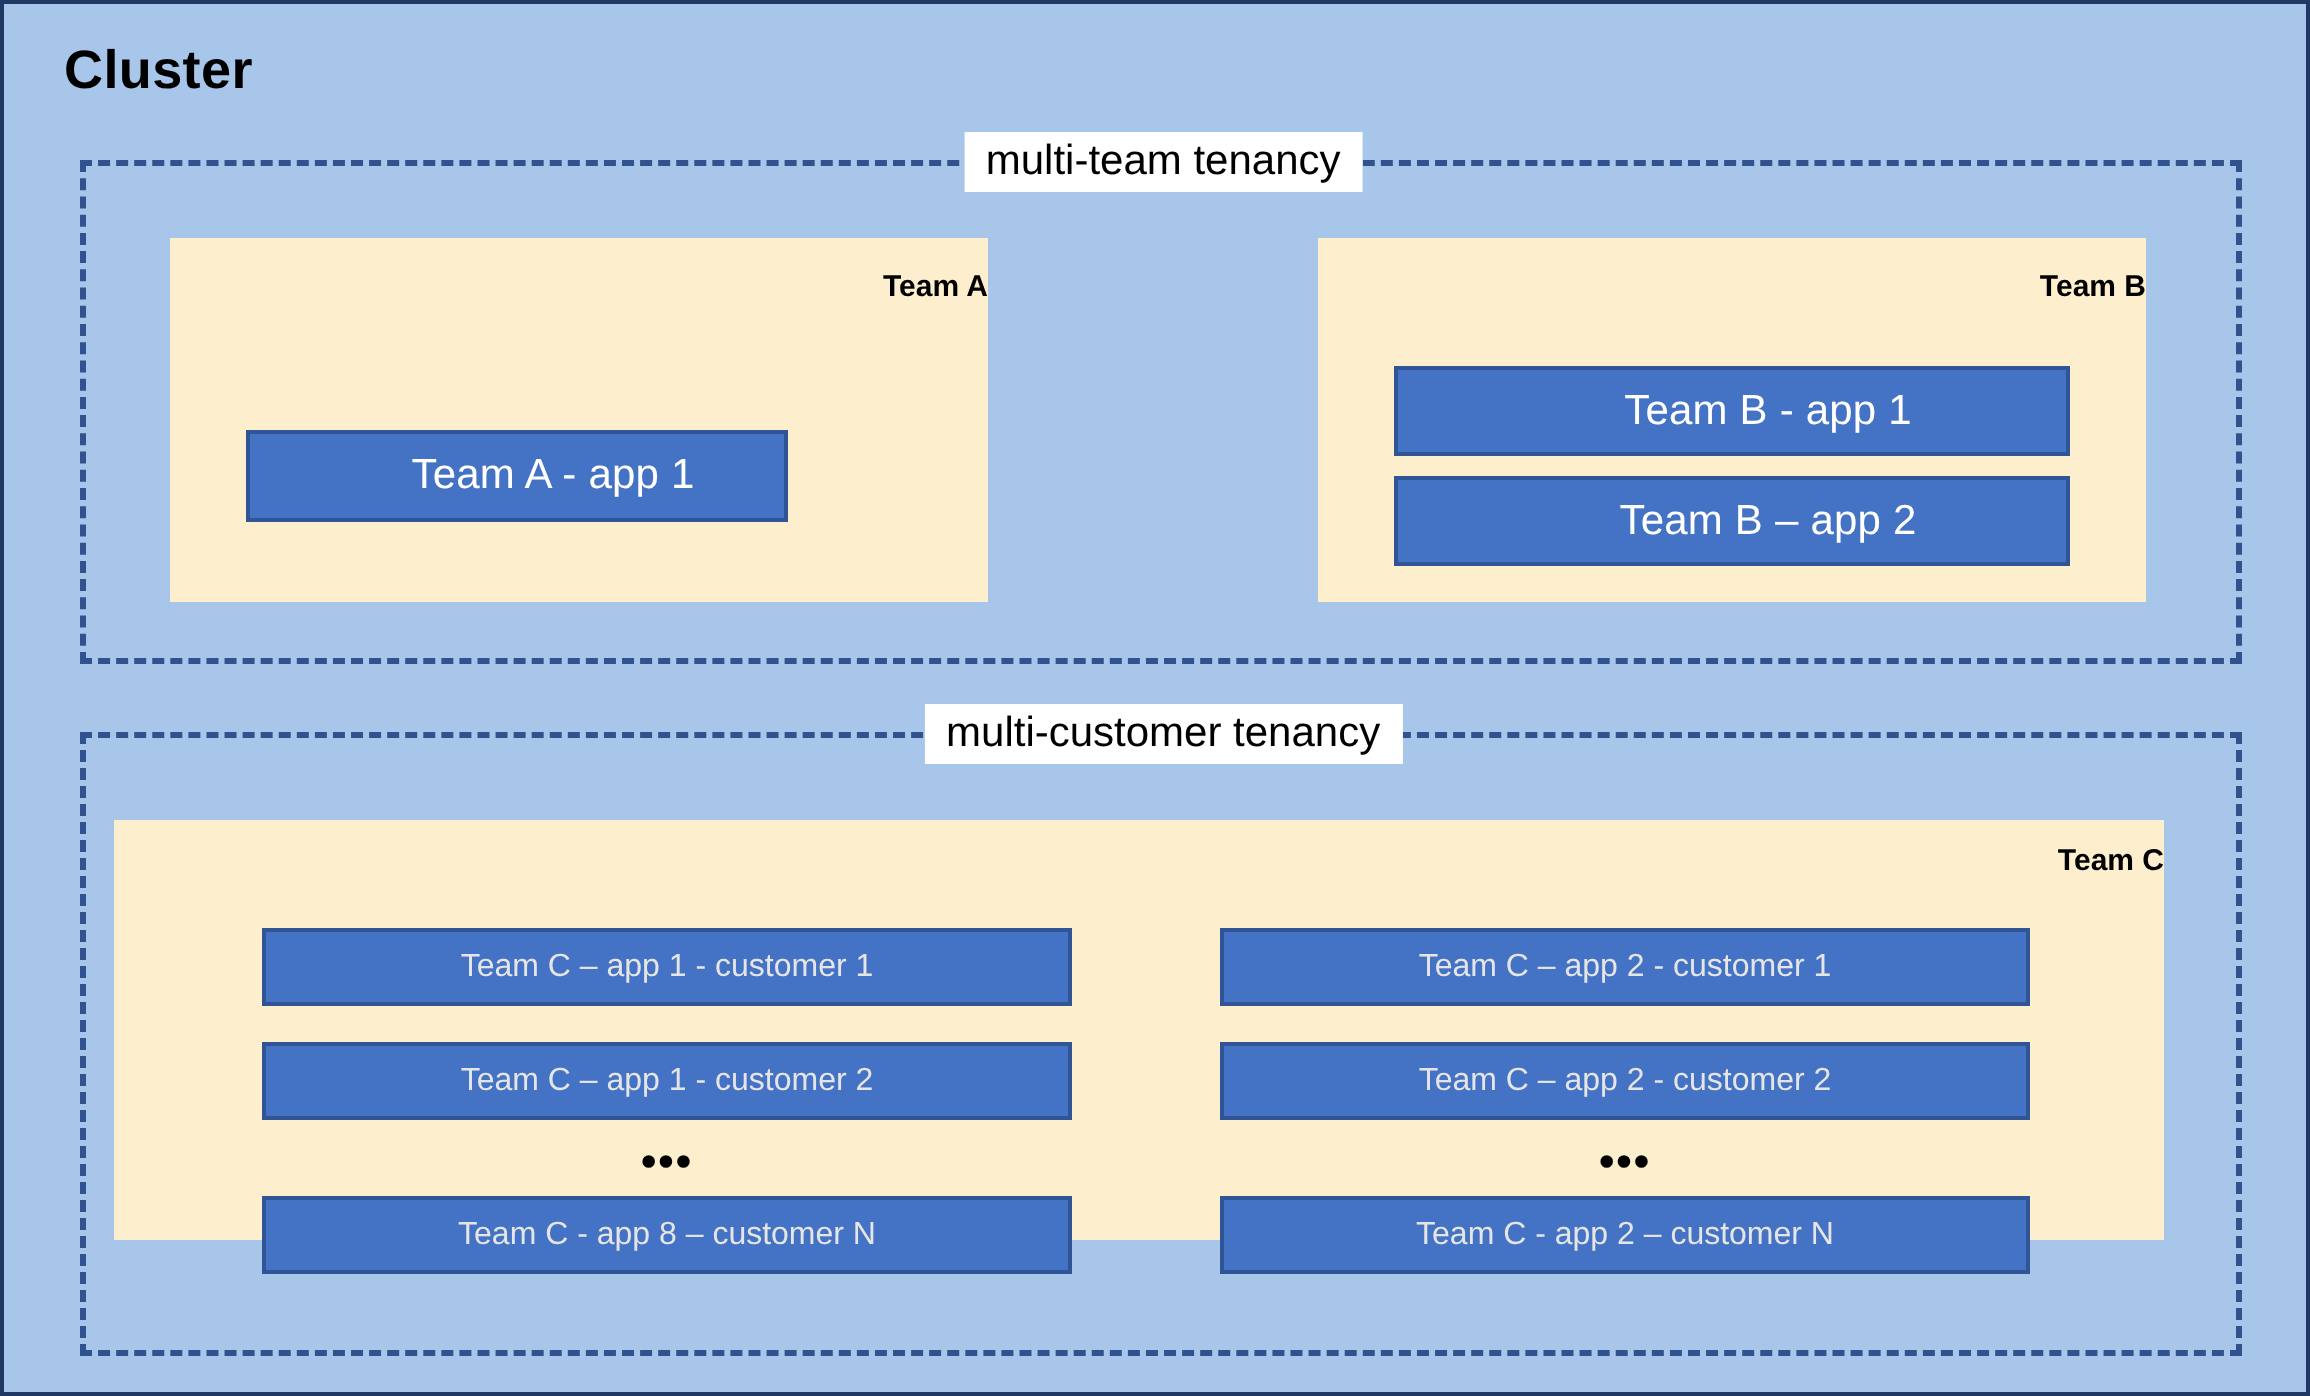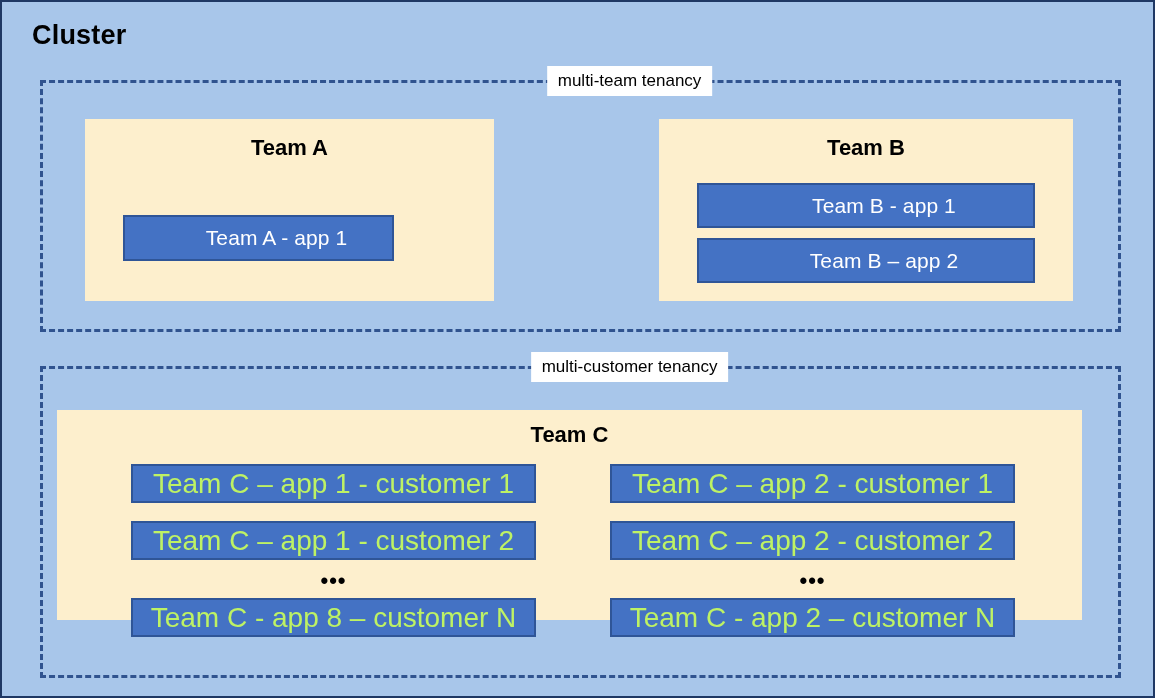--- a/index.html
+++ b/index.html
@@ -52,27 +52,26 @@
     top: 364px;
     width: 1081px;
     height: 312px;
   }
 
   .tenancy-label {
     position: absolute;
     top: -17px;
     background: #ffffff;
     color: #000000;
-    font-size: 17px;
+    font-size: 21px;
     line-height: 30px;
     height: 30px;
     padding: 0 11px;
     white-space: nowrap;
     transform: translateX(-50%);
-    margin-left: 48px;
   }
   #tenancy-multi-team .tenancy-label { left: 50.1%; }
   #tenancy-multi-customer .tenancy-label { left: 50.1%; }
 
   
   .team-box {
     position: absolute;
     box-sizing: border-box;
     background: #fdefcd;
   }
@@ -92,22 +91,22 @@
     left: 55px;
     top: 408px;
     width: 1025px;
     height: 210px;
   }
 
   .team-title {
     position: absolute;
     left: 0;
     right: 0;
-    text-align: center;
-    font-size: 22px;
+    text-align: right;
+    font-size: 15px;
     font-weight: bold;
     color: #000000;
     white-space: nowrap;
   }
   #team-a-box .team-title,
   #team-b-box .team-title { top: 16px; }
   #team-c-box .team-title { top: 12px; }
 
   
   .app-box {
@@ -158,22 +157,22 @@
   #teamc-col-2 { left: 553px; }
 
   .teamc-app {
     position: relative;
     box-sizing: border-box;
     width: 100%;
     height: 39px;
     margin-bottom: 18px;
     background: #4472c4;
     border: 2px solid #2f5597;
-    color: #bef264;
-    font-size: 28px;
+    color: #e5e5e5;
+    font-size: 16px;
     display: flex;
     align-items: center;
     justify-content: center;
     white-space: nowrap;
   }
   .teamc-app:last-child { margin-bottom: 0; }
 
   .ellipsis {
     text-align: center;
     font-size: 22px;

